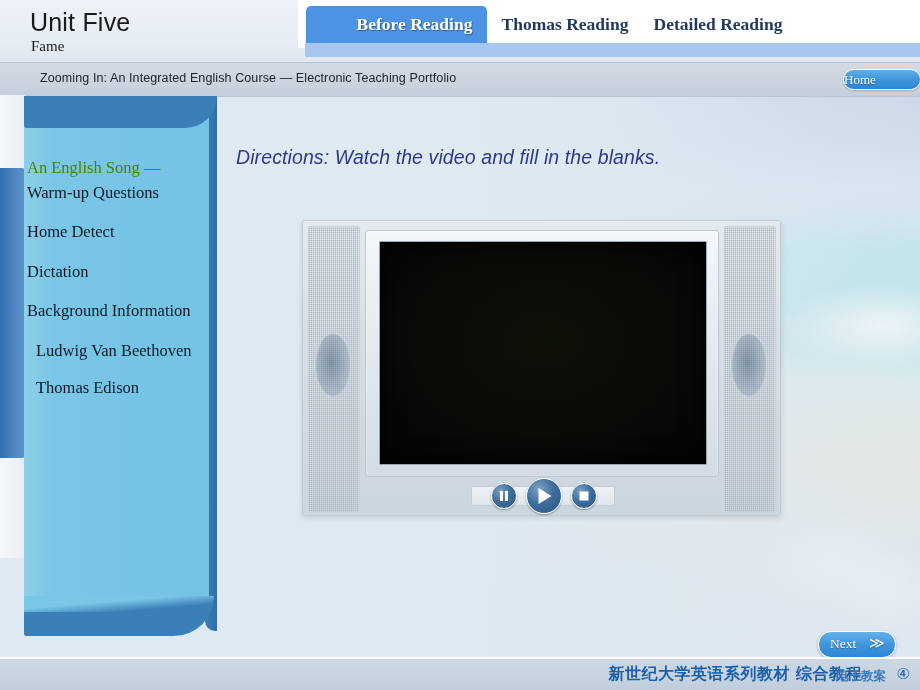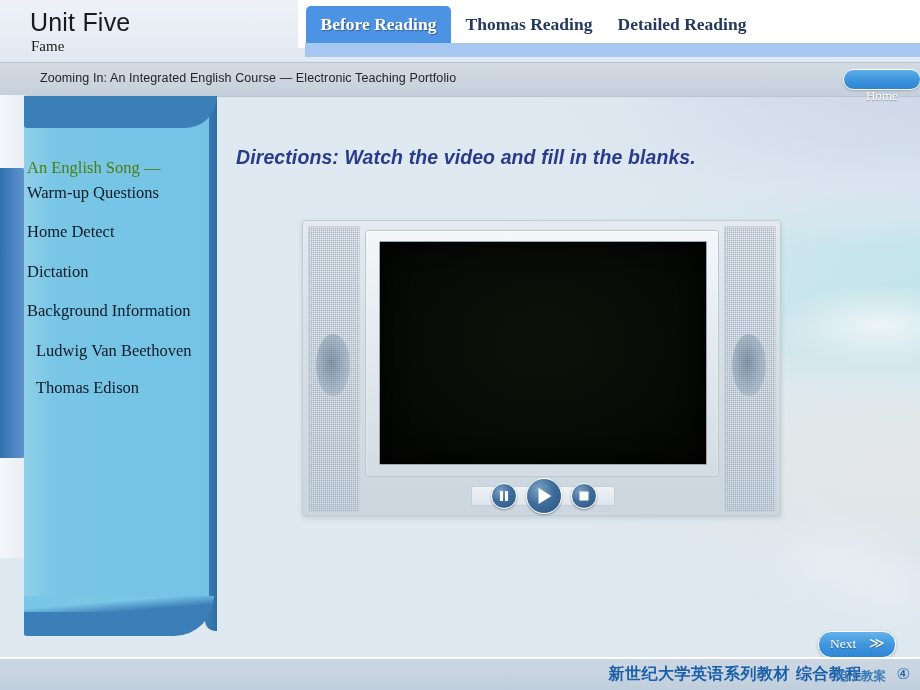--- a/index.html
+++ b/index.html
@@ -102,20 +102,21 @@
     height: 37px;
     line-height: 37px;
     font-family: "Liberation Serif", serif;
     font-size: 17.5px;
     font-weight: bold;
     color: #23395d;
     text-align: center;
     cursor: pointer;
     white-space: nowrap;
     text-shadow: 1px 1px 0 rgba(255,255,255,0.9);
+    padding-left: 36px;
   }
   .tab.active {
     background: #4d93e3;
     color: #ffffff;
     border-radius: 5px 5px 0 0;
     text-shadow: 1px 1px 1px rgba(0,0,0,0.35);
   }
   .tab-underbar {
     position: absolute;
     left: 305px; top: 43px;
@@ -146,27 +147,25 @@
     left: 843px; top: 69px;
     width: 76px; height: 19px;
     border-radius: 11px;
     background: linear-gradient(to bottom, #5fb0e8 0%, #3f95dd 50%, #2d85d2 100%);
     border: 1px solid #ffffff;
     box-shadow: 0 1px 2px rgba(0,0,0,0.2);
     cursor: pointer;
   }
   .home-btn span {
     display: block;
-    text-align: center;
     line-height: 19px;
     font-family: "Liberation Serif", serif;
     font-size: 13px;
     color: #ffffff;
     text-shadow: 0 1px 1px rgba(0,0,0,0.35);
-    margin-top: 16px;
   }
 
   
   .side-dark-tab {
     position: absolute;
     left: 0; top: 168px;
     width: 25px; height: 290px;
     background: linear-gradient(to right, #2f6fae 0%, #4f88c4 60%, #5f93cb 100%);
     border-radius: 0 3px 3px 0;
   }
@@ -243,21 +242,21 @@
     margin-bottom: 22px;
   }
   .side-item.indent { padding-left: 9px; margin-bottom: 21px; }
 
   
   .directions {
     position: absolute;
     left: 236px; top: 146px;
     font-family: "Liberation Sans", sans-serif;
     font-style: italic;
-    font-weight: bold;
+    font-weight: normal;
     font-size: 19.5px;
     color: #2b3b8c;
     letter-spacing: 0.1px;
   }
 
   
   .tv {
     position: absolute;
     left: 302px; top: 220px;
     width: 477px; height: 294px;

